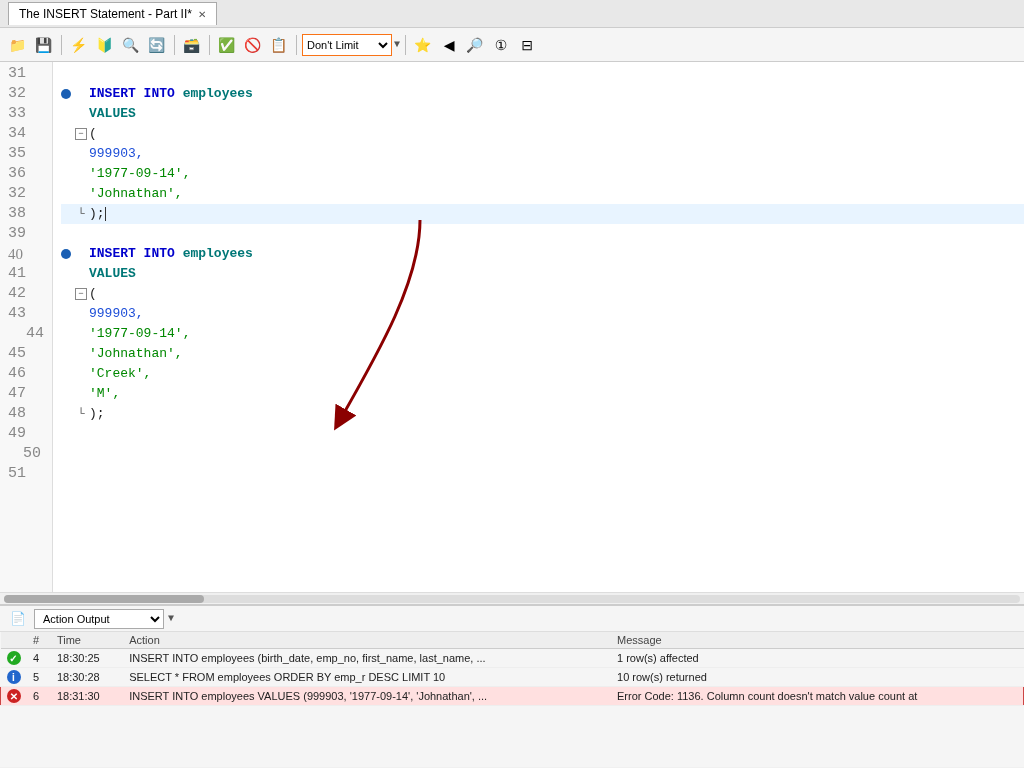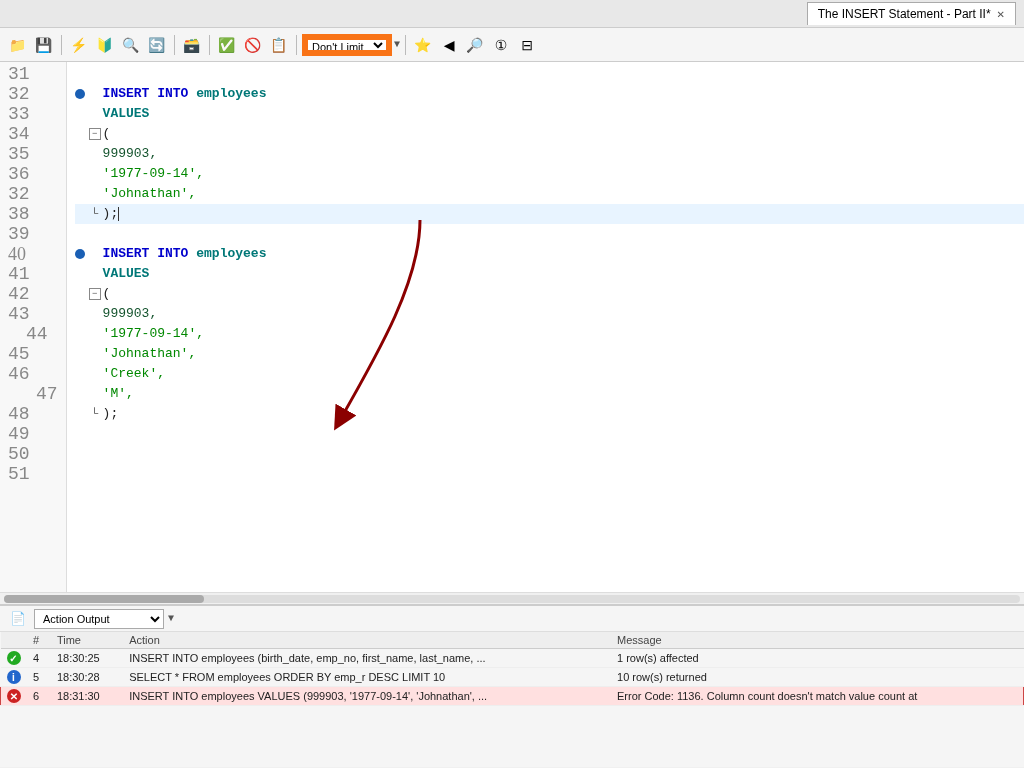--- a/index.html
+++ b/index.html
@@ -15,21 +15,20 @@
     
     .title-bar {
       background: #e8e8e8;
       height: 28px;
       display: flex;
       align-items: center;
       padding: 0 8px;
       border-bottom: 1px solid #ccc;
       font-size: 12px;
       font-family: Arial, sans-serif;
-      justify-content: flex-end;
     }
     .title-tab {
       background: white;
       padding: 4px 10px;
       border: 1px solid #aaa;
       border-bottom: none;
       font-size: 12px;
       display: flex;
       align-items: center;
       gap: 6px;
@@ -63,21 +62,21 @@
     }
     .toolbar-separator {
       width: 1px;
       height: 20px;
       background: #bbb;
       margin: 0 3px;
     }
     .toolbar-select {
       height: 22px;
       font-size: 11px;
-      border: 6px solid #f97316;
+      border: 1px solid #f97316;
       background: white;
       padding: 0 0;
       width: 90px;
     }
     .toolbar-dropdown-arrow {
       font-size: 10px;
       color: #555;
     }
 
     
@@ -86,21 +85,21 @@
       height: 530px;
       display: flex;
       overflow: hidden;
       position: relative;
     }
     .line-numbers {
       background: #f8f8f8;
       border-right: 1px solid #ddd;
       padding: 0 8px;
       min-width: 42px;
-      font-size: 18px;
+      font-size: 15px;
       color: #888;
       line-height: 20px;
       padding-top: 2px;
       user-select: none;
     }
     .code-content {
       flex: 1;
       padding: 2px 0 2px 8px;
       font-size: 13px;
       line-height: 20px;
@@ -138,21 +137,21 @@
       border: 1px solid #888;
       font-size: 9px;
       color: #555;
       cursor: pointer;
       margin-right: 2px;
       flex-shrink: 0;
     }
     .kw-blue { color: #0000cc; font-weight: bold; }
     .kw-teal { color: #007777; font-weight: bold; }
     .val-green { color: #008800; }
-    .val-orange { color: #14532d; }
+    .val-orange { color: #1d4ed8; }
     .plain { color: #222; }
     .cursor-blink {
       display: inline-block;
       width: 1px;
       height: 14px;
       background: #333;
       animation: blink 1s step-end infinite;
       vertical-align: middle;
     }
     @keyframes blink { 50% { opacity: 0; } }
@@ -317,24 +316,24 @@
       <div style="height: 20px; display: flex; align-items: center;">32</div>
       <div style="height: 20px; display: flex; align-items: center;">38</div>
       <div style="height: 20px; display: flex; align-items: center;">39</div>
       <div style="height: 20px; display: flex; align-items: center; font-family: Liberation Serif, serif;">40</div>
       <div style="height: 20px; display: flex; align-items: center;">41</div>
       <div style="height: 20px; display: flex; align-items: center;">42</div>
       <div style="height: 20px; display: flex; align-items: center;">43</div>
       <div style="height: 20px; display: flex; align-items: center; margin-left: 18px;">44</div>
       <div style="height: 20px; display: flex; align-items: center;">45</div>
       <div style="height: 20px; display: flex; align-items: center;">46</div>
-      <div style="height: 20px; display: flex; align-items: center; margin-left: 28px;">47</div>
+      <div style="height: 20px; display: flex; align-items: center;">47</div>
       <div style="height: 20px; display: flex; align-items: center;">48</div>
       <div style="height: 20px; display: flex; align-items: center;">49</div>
-      <div style="height: 20px; display: flex; align-items: center;">50</div>
+      <div style="height: 20px; display: flex; align-items: center; margin-left: 15px;">50</div>
       <div style="height: 20px; display: flex; align-items: center;">51</div>
     </div>
   <div class="code-content" id="code-content">
       <div class="code-line">
         <span class="no-dot"></span>
         <span style="width: 14px; display: inline-block;"></span>
         <span></span>
       </div>
       <div class="code-line">
         <span class="breakpoint-dot"></span>

